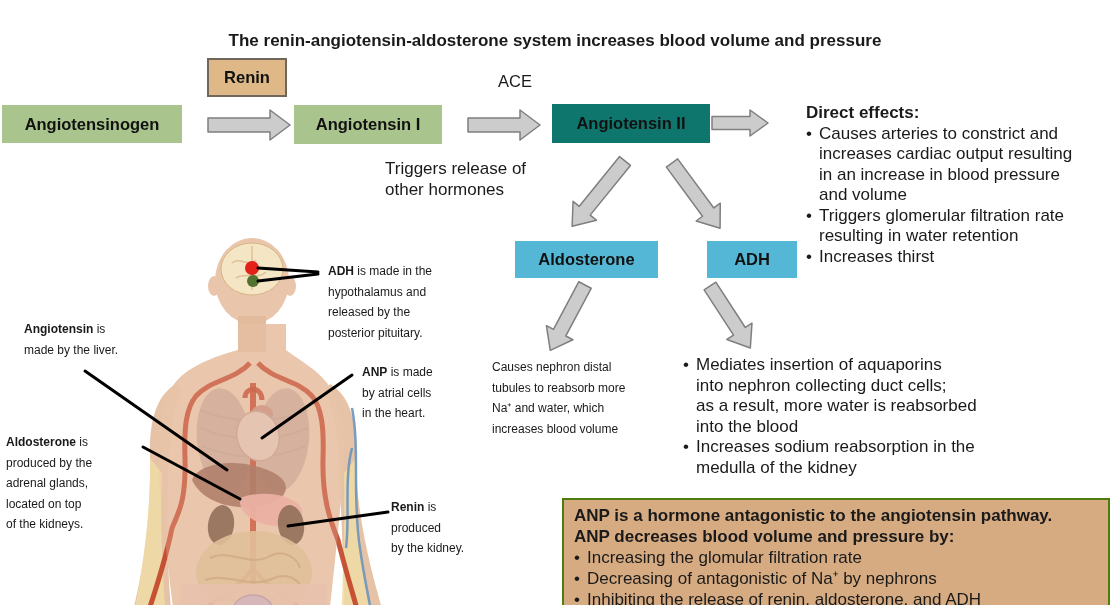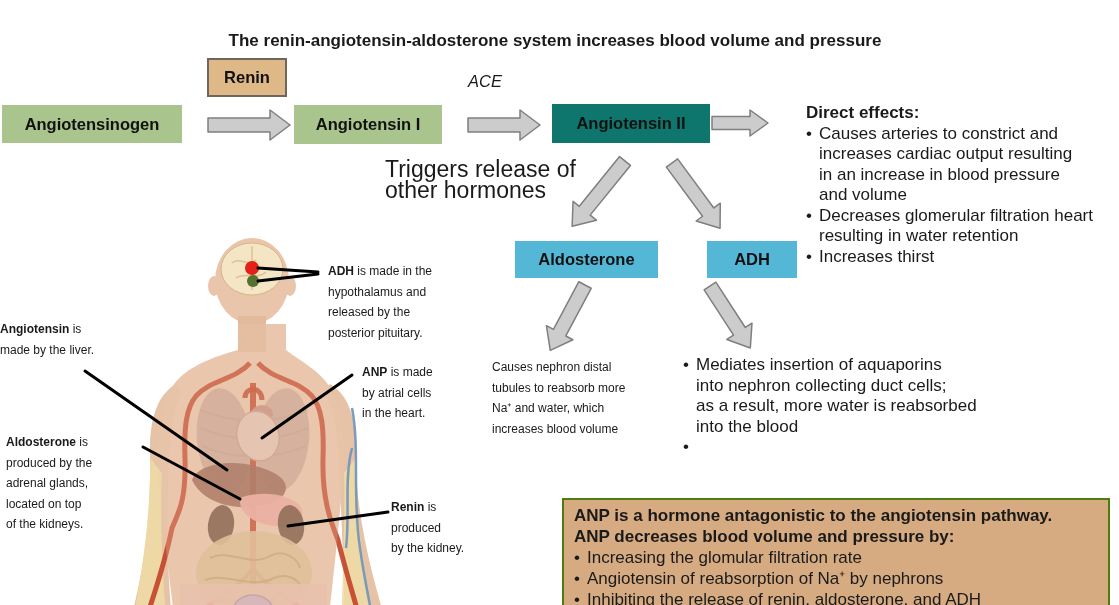--- a/index.html
+++ b/index.html
@@ -14,32 +14,32 @@
   .flowbox{
     position:absolute;z-index:2;display:flex;align-items:center;justify-content:center;
     font-weight:bold;font-size:16.5px;color:#111;
   }
   #box-angiotensinogen{left:2px;top:77px;width:180px;height:38px;background:#a9c48c;}
   #box-renin{left:207px;top:30px;width:80px;height:39px;background:#deb887;border:2px solid #6f675c;box-sizing:border-box;}
   #box-angiotensin1{left:294px;top:77px;width:148px;height:39px;background:#a9c48c;}
   #box-angiotensin2{left:552px;top:76px;width:158px;height:39px;background:#0f766e;}
   #box-aldosterone{left:515px;top:213px;width:143px;height:37px;background:#55b7d6;}
   #box-adh{left:707px;top:213px;width:90px;height:37px;background:#55b7d6;}
-  #ace-label{left:468px;top:44px;width:64px;text-align:left;font-size:16.5px;font-style:italic;}
-  #triggers-note{left:385px;top:131px;font-size:23px;line-height:20.5px;}
+  #ace-label{left:468px;top:44px;width:64px;text-align:right;font-size:16.5px;}
+  #triggers-note{left:385px;top:131px;font-size:17px;line-height:20.5px;}
   .anno{font-size:12px;line-height:20.5px;}
   .anno b{font-weight:bold;}
   #direct-effects{left:806px;top:75px;width:312px;}
   #direct-effects .heading{font-weight:bold;font-size:17px;line-height:20.5px;}
   .bullet-row{display:flex;align-items:flex-start;}
   .bullet-marker{flex:0 0 13px;font-size:17px;line-height:20.5px;}
   .bullet-text{font-size:17px;line-height:20.5px;white-space:pre-line;}
   #aldo-effect{left:492px;top:329px;}
   #adh-effects{left:683px;top:327px;width:345px;}
-  #label-angiotensin{left:0;top:291px;}
+  #label-angiotensin{left:24px;top:291px;}
   #label-aldosterone{left:6px;top:404px;}
   #label-adh{left:328px;top:233px;}
   #label-anp{left:362px;top:334px;}
   #label-renin{left:391px;top:469px;}
   #anp-box{
     left:562px;top:470px;width:548px;height:121px;background:#d6ab81;
     border:2px solid #4d7c0f;box-sizing:border-box;padding:5px 8px 0 10px;
   }
   #anp-box .heading{font-weight:bold;font-size:17px;line-height:21px;white-space:pre-line;}
   #anp-box .bullet-marker,#anp-box .bullet-text{line-height:21px;}
@@ -161,21 +161,21 @@
         <div class="bullet-row">
           <span class="bullet-marker">•</span>
           <span class="bullet-text">Causes arteries to constrict and
 increases cardiac output resulting
 in an increase in blood pressure
 and volume</span>
         </div>
 
         <div class="bullet-row">
           <span class="bullet-marker">•</span>
-          <span class="bullet-text">Decreases glomerular filtration heart
+          <span class="bullet-text">Triggers glomerular filtration rate
 resulting in water retention</span>
         </div>
 
         <div class="bullet-row">
           <span class="bullet-marker">•</span>
           <span class="bullet-text">Increases thirst</span>
         </div>
       </div>
   </div>
 
@@ -189,20 +189,22 @@
       <div class="bullet-row">
         <span class="bullet-marker">•</span>
         <span class="bullet-text">Mediates insertion of aquaporins
 into nephron collecting duct cells;
 as a result, more water is reabsorbed
 into the blood</span>
       </div>
 
       <div class="bullet-row">
         <span class="bullet-marker">•</span>
+        <span class="bullet-text">Increases sodium reabsorption in the
+medulla of the kidney</span>
       </div>
     </div>
 
   <div id="label-angiotensin" class="txt anno pre"><b>Angiotensin</b><span> is
 made by the liver.</span></div>
 
   <div id="label-aldosterone" class="txt anno pre"><b>Aldosterone</b><span> is
 produced by the
 adrenal glands,
 located on top
@@ -226,21 +228,21 @@
 ANP decreases blood volume and pressure by:</div>
     <div>
 
         <div class="bullet-row">
           <span class="bullet-marker">•</span>
           <span class="bullet-text">Increasing the glomular filtration rate</span>
         </div>
 
         <div class="bullet-row">
           <span class="bullet-marker">•</span>
-          <span class="bullet-text">Angiotensin of reabsorption of Na⁺ by nephrons</span>
+          <span class="bullet-text">Decreasing of antagonistic of Na⁺ by nephrons</span>
         </div>
 
         <div class="bullet-row">
           <span class="bullet-marker">•</span>
           <span class="bullet-text">Inhibiting the release of renin, aldosterone, and ADH</span>
         </div>
       </div>
   </div>
 
 </div>

